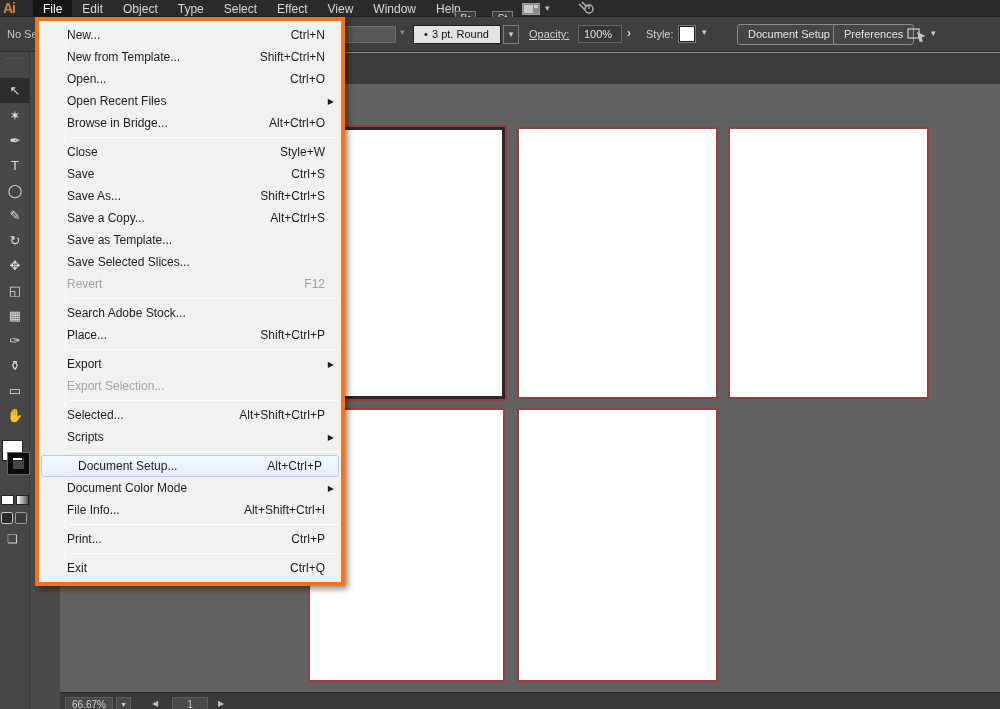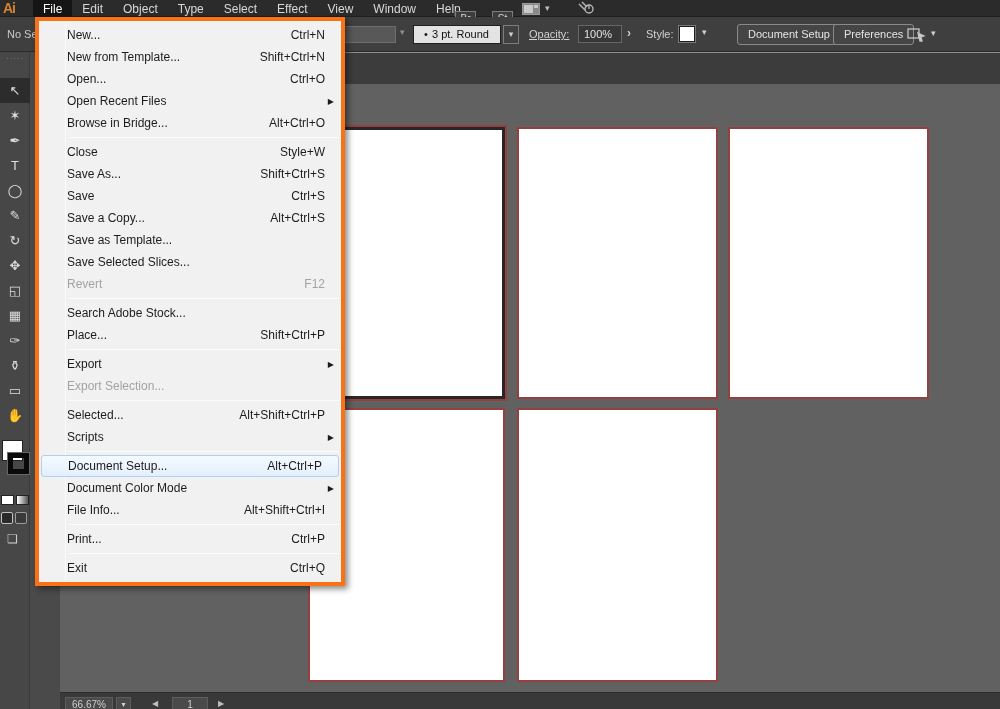--- a/index.html
+++ b/index.html
@@ -69,21 +69,21 @@
   .sb-zoom { left:5px; width:48px; }
   .sb-zoomchev { left:56px; width:15px; font-size:8px; }
   .sb-arrow { position:absolute; top:6px; color:#bdbdbd; font-size:8px; }
   .sb-ab { left:112px; width:36px; }
 
   
   .filemenu { position:absolute; left:35px; top:17px; width:310px; background:#f1f1f1; border:4px solid #f97316; box-shadow:3px 3px 6px rgba(0,0,0,0.45); padding:3px 0; z-index:50; }
   .filemenu .gutter { position:absolute; left:26px; top:3px; bottom:3px; width:1px; background:#e2e2e2; border-right:1px solid #fbfbfb; }
   .fm-row { position:relative; height:22px; line-height:22px; font-size:12px; color:#1c1c1c; padding-left:28px; cursor:default; }
   .fm-row.disabled { color:#a3a3a3; }
-  .fm-row.highlighted { height:22px; line-height:20px; margin:0 2px; padding-left:26px; border:1px solid var(--hl-border,#aed1f2); background:linear-gradient(180deg,#f4faff,var(--hl-bg,#e4effc)); border-radius:3px; }
+  .fm-row.highlighted { height:22px; line-height:20px; margin:0 2px; padding-left:36px; border:1px solid var(--hl-border,#aed1f2); background:linear-gradient(180deg,#f4faff,var(--hl-bg,#e4effc)); border-radius:3px; }
   .fm-shortcut { position:absolute; right:16px; }
   .fm-sub { position:absolute; right:7px; font-size:8px; top:1px; }
   .fm-sep { height:1px; background:#d8d8d8; border-bottom:1px solid #fcfcfc; margin:3px 2px 3px 30px; }
 </style>
 </head>
 <body>
 
 <div class="app">
 
   <div class="menubar">
@@ -199,22 +199,22 @@
   <div class="filemenu">
     <div class="gutter"></div>
     <div id="filemenu-items">
         <div class="fm-row"><span>New...</span><span class="fm-shortcut">Ctrl+N</span></div>
         <div class="fm-row"><span>New from Template...</span><span class="fm-shortcut">Shift+Ctrl+N</span></div>
         <div class="fm-row"><span>Open...</span><span class="fm-shortcut">Ctrl+O</span></div>
         <div class="fm-row"><span>Open Recent Files</span><span class="fm-sub">▶</span></div>
         <div class="fm-row"><span>Browse in Bridge...</span><span class="fm-shortcut">Alt+Ctrl+O</span></div>
         <div class="fm-sep"></div>
         <div class="fm-row"><span>Close</span><span class="fm-shortcut">Style+W</span></div>
+        <div class="fm-row"><span>Save</span><span class="fm-shortcut">Ctrl+S</span></div>
         <div class="fm-row"><span>Save As...</span><span class="fm-shortcut">Shift+Ctrl+S</span></div>
-        <div class="fm-row"><span>Save</span><span class="fm-shortcut">Ctrl+S</span></div>
         <div class="fm-row"><span>Save a Copy...</span><span class="fm-shortcut">Alt+Ctrl+S</span></div>
         <div class="fm-row"><span>Save as Template...</span></div>
         <div class="fm-row"><span>Save Selected Slices...</span></div>
         <div class="fm-row disabled"><span>Revert</span><span class="fm-shortcut">F12</span></div>
         <div class="fm-sep"></div>
         <div class="fm-row"><span>Search Adobe Stock...</span></div>
         <div class="fm-row"><span>Place...</span><span class="fm-shortcut">Shift+Ctrl+P</span></div>
         <div class="fm-sep"></div>
         <div class="fm-row"><span>Export</span><span class="fm-sub">▶</span></div>
         <div class="fm-row disabled"><span>Export Selection...</span></div>

